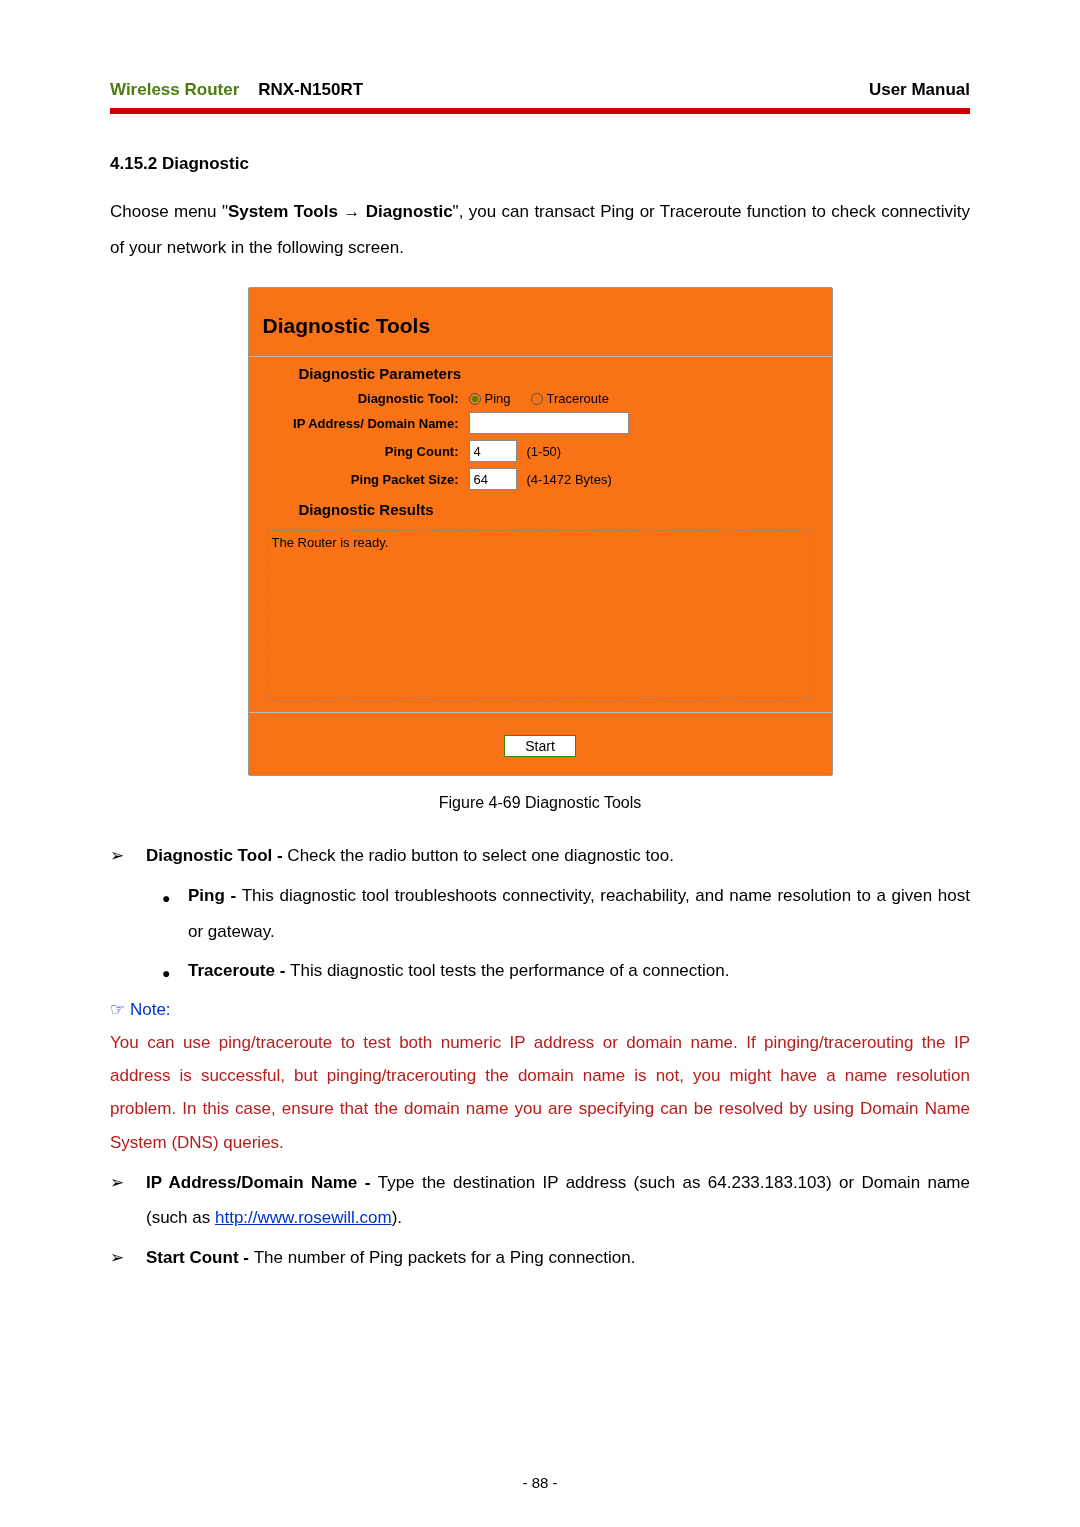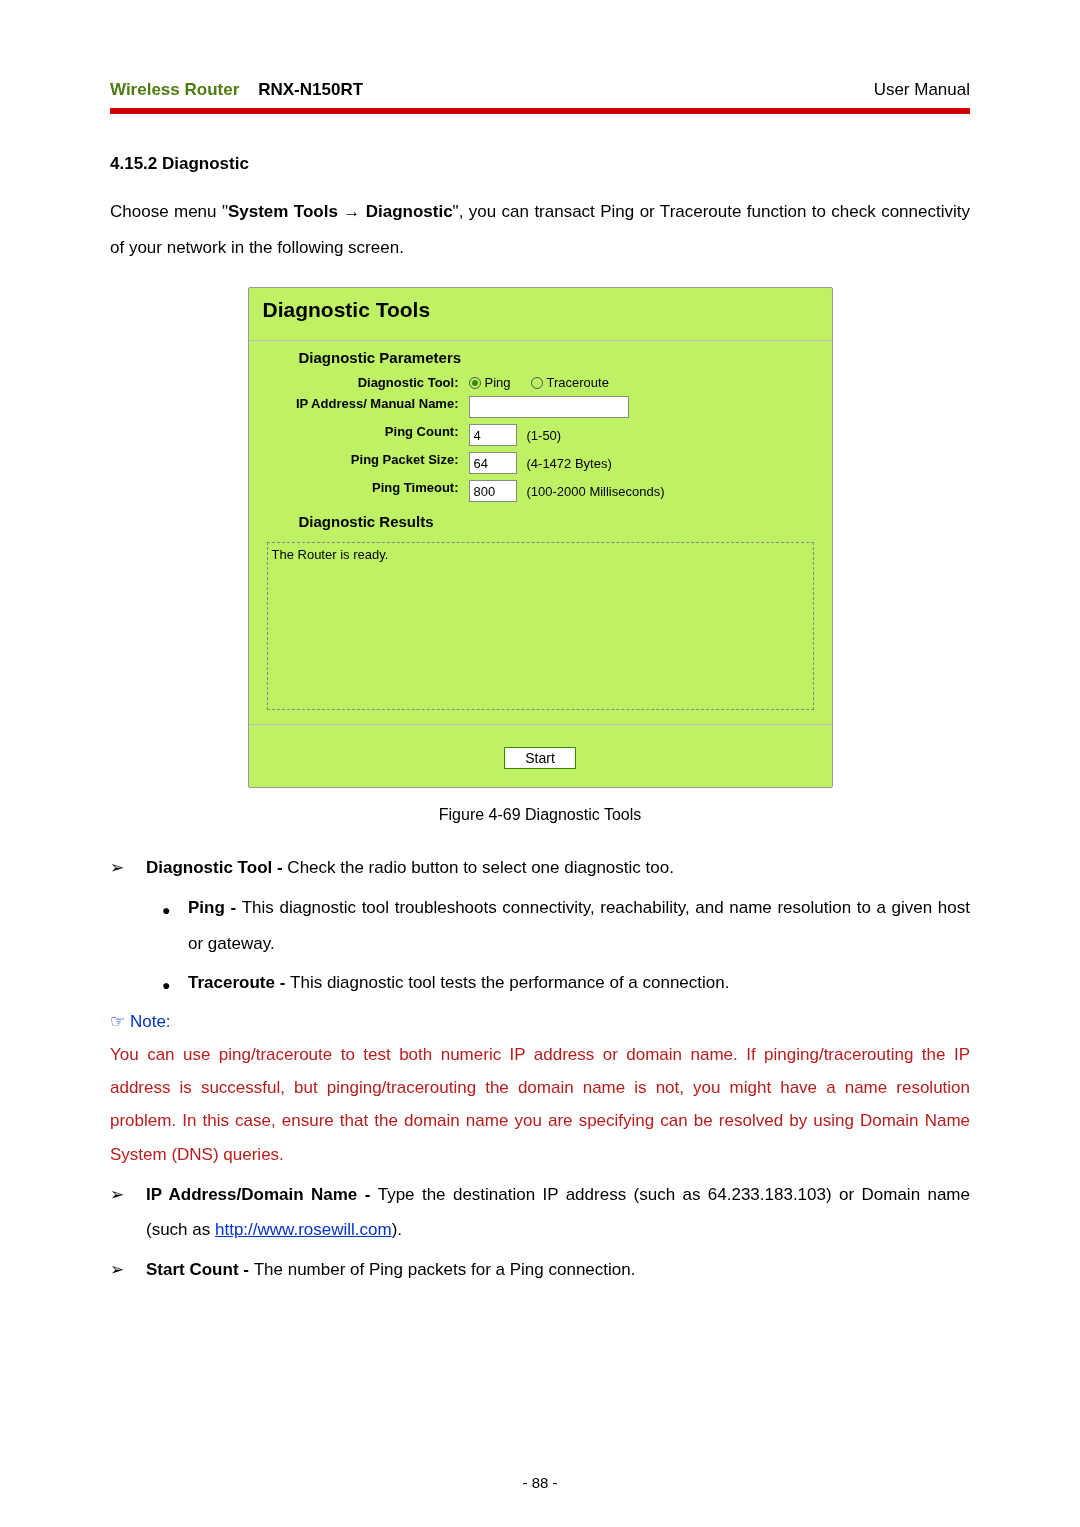--- a/index.html
+++ b/index.html
@@ -16,21 +16,21 @@
   }
   .header-line {
     display: flex;
     justify-content: space-between;
     align-items: baseline;
     font-size: 17px;
     padding-bottom: 8px;
   }
   .header-line .left .wr { color: #4d7c0f; font-weight: bold; }
   .header-line .left .model { font-weight: bold; }
-  .header-line .right { font-weight: normal; }
+  .header-line .right { font-weight: bold; }
   .red-bar {
     height: 6px;
     background: #c00;
     margin-bottom: 40px;
   }
   .section-title {
     font-size: 17px;
     font-weight: bold;
     margin-bottom: 20px;
   }
@@ -39,40 +39,41 @@
     line-height: 2.1;
     text-align: justify;
     margin-bottom: 22px;
   }
   .intro .bold { font-weight: bold; }
   .panel {
     width: 585px;
     margin: 0 auto 18px auto;
     border: 1px solid #999;
     border-radius: 2px;
-    background: #bef264;
-    padding: 0 0 18px 0;
+    background: #f97316;
+    padding: 16px 0 18px 0;
   }
   .panel-title {
     font-size: 21px;
     font-weight: bold;
     padding: 10px 14px 18px 14px;
   }
   .panel hr {
     border: none;
     border-top: 1px solid #bbb;
     margin: 0;
   }
   .sub-title {
     font-weight: bold;
     font-size: 15px;
     padding: 8px 0 6px 50px;
   }
   .form-row {
     display: flex;
+    align-items: center;
     font-size: 14px;
     padding: 3px 0;
   }
   .form-row .lbl {
     width: 220px;
     text-align: right;
     font-weight: bold;
     padding-right: 10px;
     font-size: 13px;
   }
@@ -212,21 +213,21 @@
           <span>Ping</span>
         </label>
         <label class="radio">
           <span class="dot"></span>
           <span>Traceroute</span>
         </label>
       </div>
     </div>
 
     <div class="form-row">
-      <div class="lbl">IP Address/ Manual Name:</div>
+      <div class="lbl">IP Address/ Domain Name:</div>
       <div class="ctrl">
         <input type="text" class="med" value="" style="">
       </div>
     </div>
 
     <div class="form-row">
       <div class="lbl">Ping Count:</div>
       <div class="ctrl">
         <input type="text" class="small" value="4" style="">
         <span>(1-50)</span>
@@ -234,27 +235,20 @@
     </div>
 
     <div class="form-row">
       <div class="lbl">Ping Packet Size:</div>
       <div class="ctrl">
         <input type="text" class="small" value="64" style="">
         <span>(4-1472 Bytes)</span>
       </div>
     </div>
 
-    <div class="form-row">
-      <div class="lbl">Ping Timeout:</div>
-      <div class="ctrl">
-        <input type="text" class="small" value="800" style="">
-        <span>(100-2000 Milliseconds)</span>
-      </div>
-    </div>
 
 
     <div class="sub-title">Diagnostic Results</div>
     <div class="results-box">
       <span>The Router is ready.</span>
     </div>
     <hr style="margin-top:14px;">
     <div class="start-row">
       <span class="start-btn">Start</span>
     </div>

